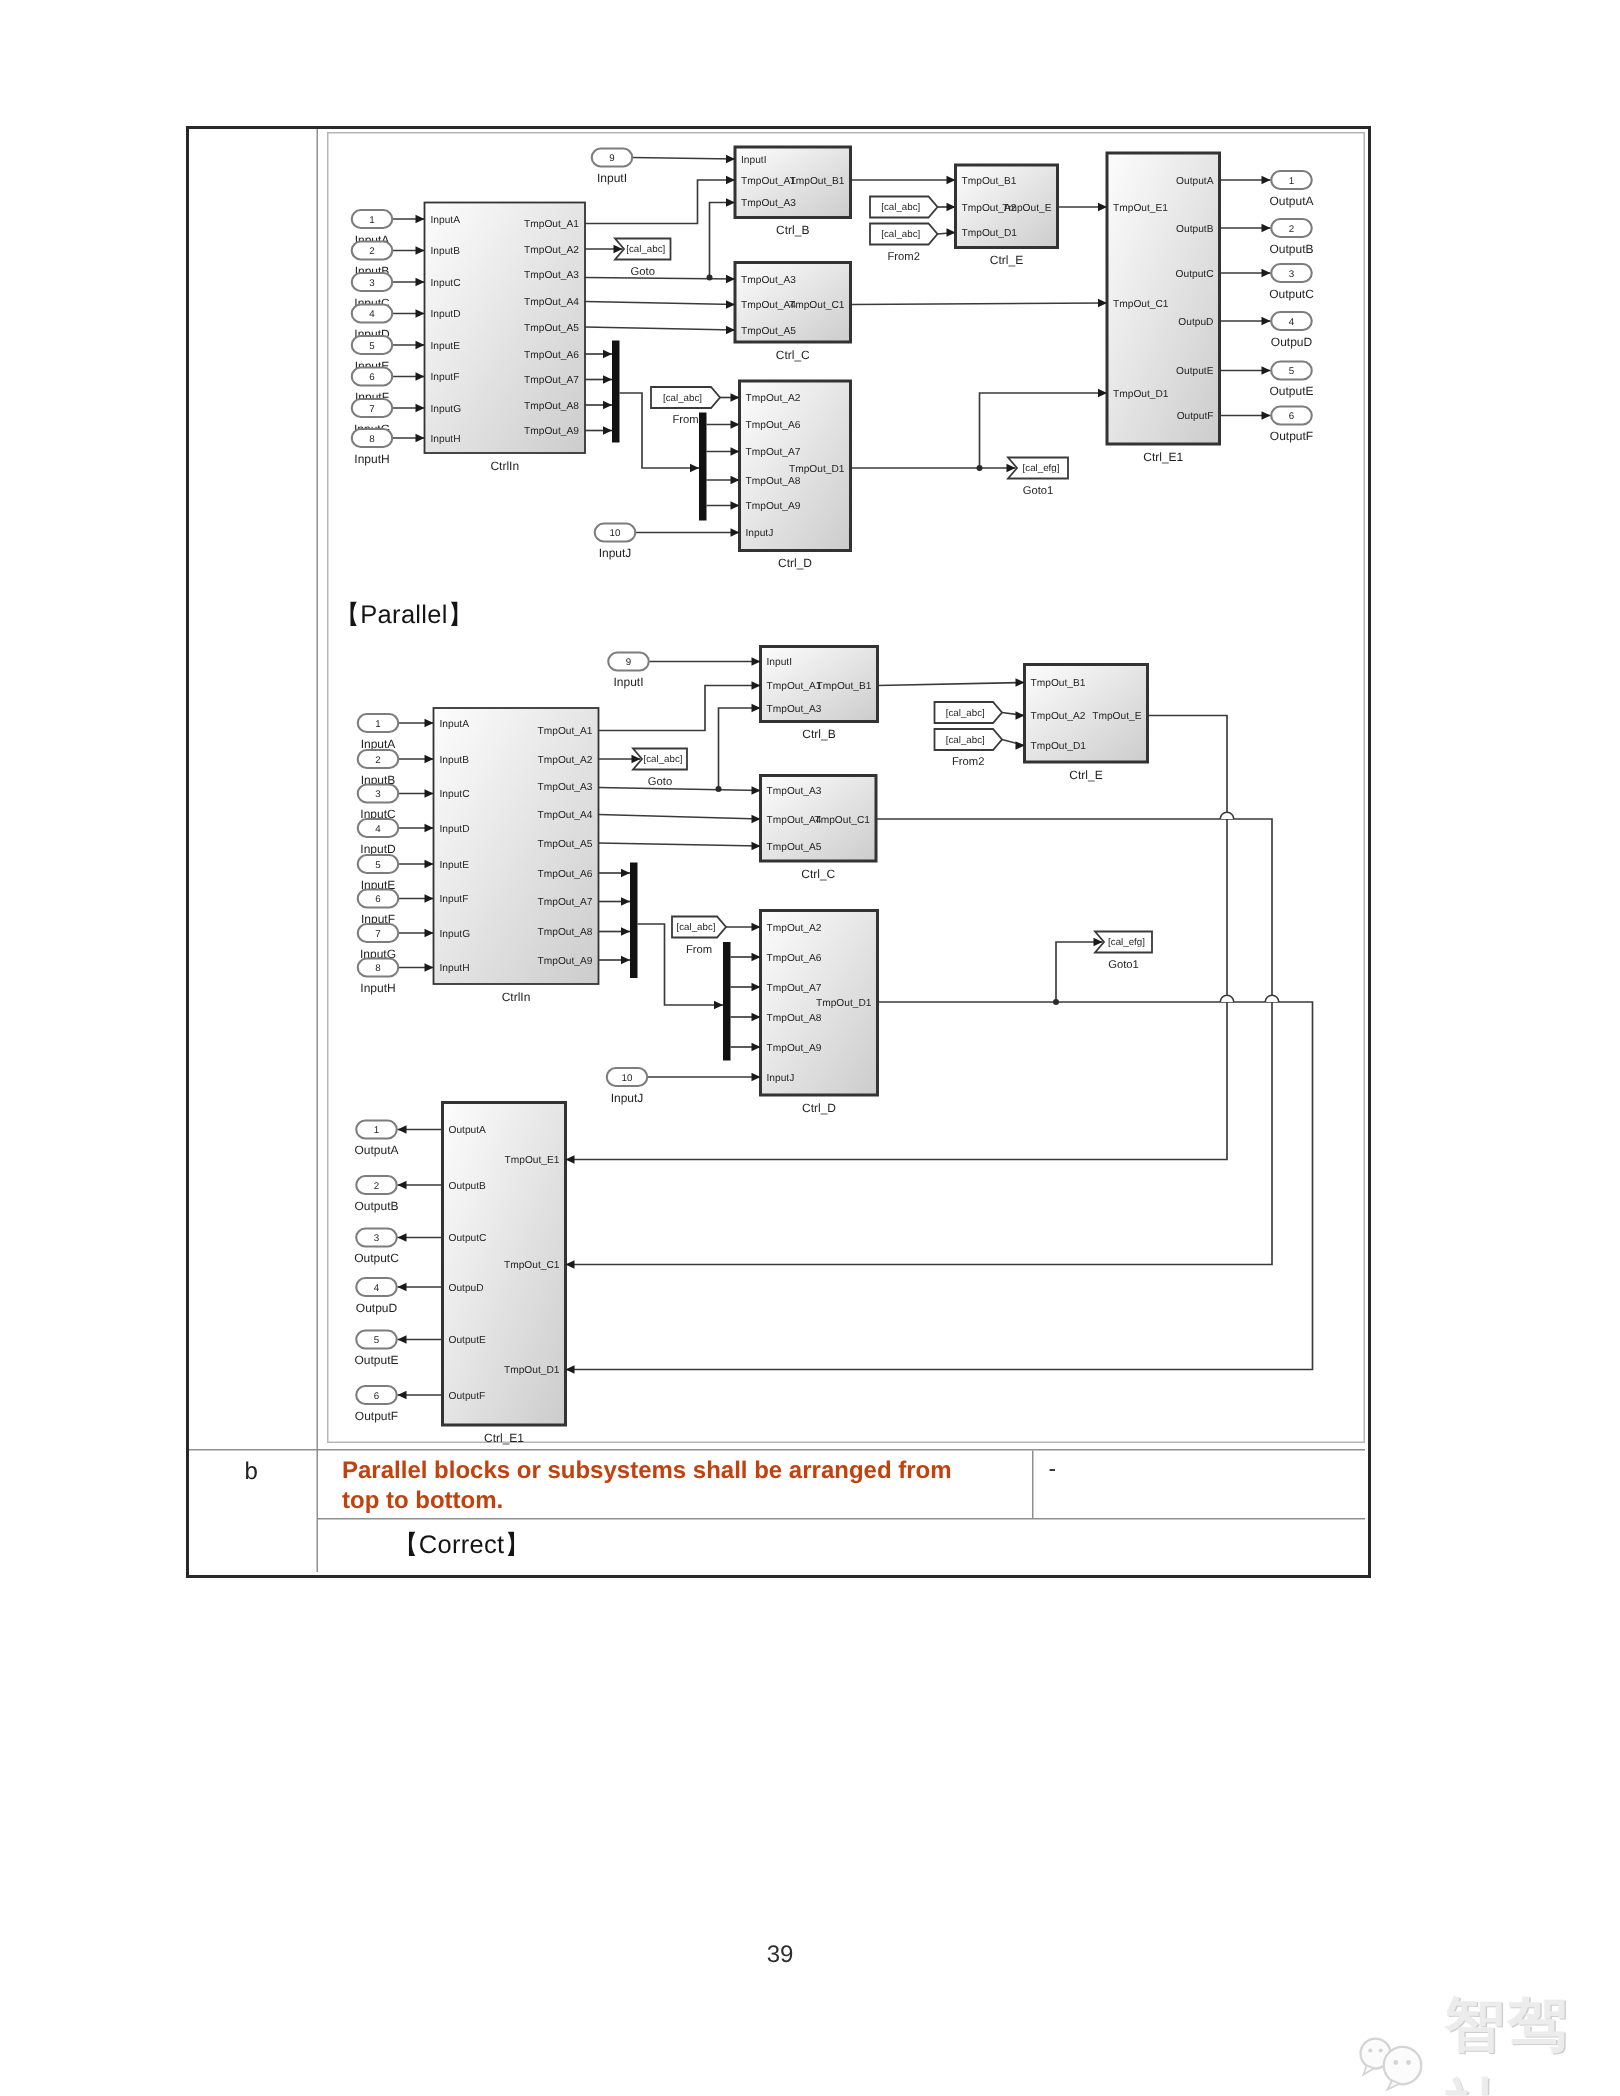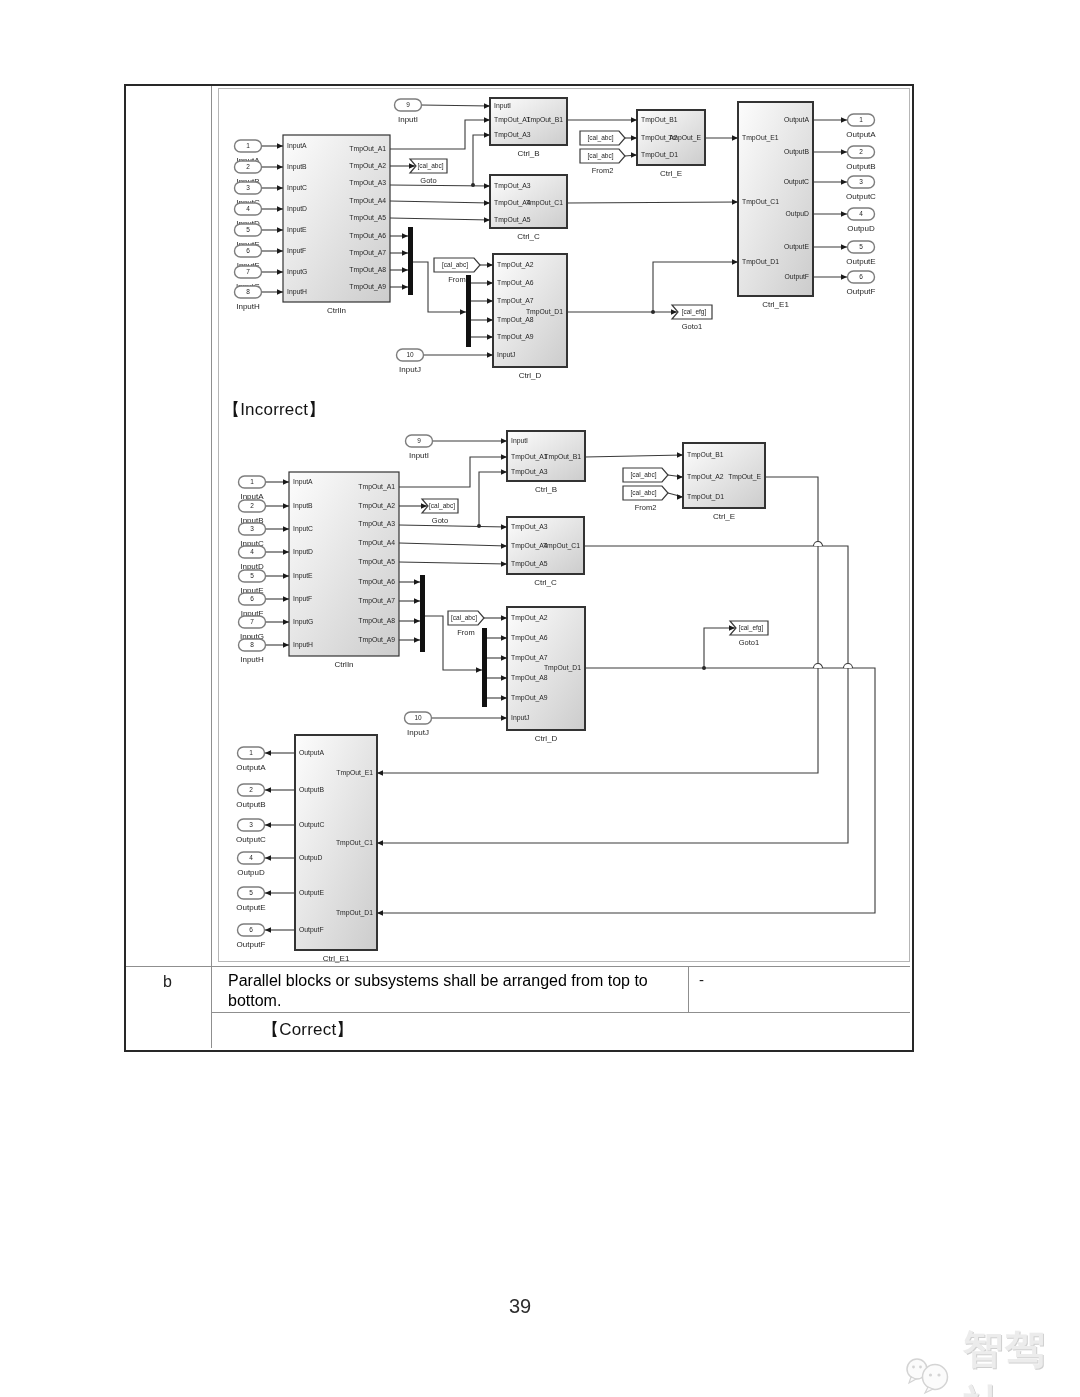--- a/index.html
+++ b/index.html
@@ -6,24 +6,24 @@
   .page{position:relative;width:1080px;height:1397px;background:#ffffff;
         font-family:"Liberation Sans",sans-serif;color:#1a1a1a;overflow:hidden;}
   .abs{position:absolute;}
   .outer-border{position:absolute;left:124px;top:84px;width:786px;height:964px;
         border:2px solid #282828;}
   .gline{position:absolute;background:#8f8f8f;}
   .canvas-box{position:absolute;left:218px;top:88px;width:690px;height:872px;
         border:1px solid #b6b6b6;}
   .sec-label{position:absolute;font-size:17px;color:#141414;letter-spacing:.2px;}
   .rule-id{position:absolute;left:124px;top:973px;width:87px;text-align:center;font-size:16px;color:#222;}
-  .rule-text{position:absolute;left:228px;top:971px;width:420px;font-size:16px;line-height:1.22;color:#000000;}
+  .rule-text{position:absolute;left:228px;top:971px;width:420px;font-size:16px;line-height:1.22;color:#c2410c;font-weight:bold;}
   .rule-remark{position:absolute;left:699px;top:971px;font-size:15px;color:#222;}
   .page-number{position:absolute;left:0;top:1295px;width:1040px;text-align:center;
-        font-size:20px;color:#2e2e2e;}
+        font-size:16px;color:#2e2e2e;}
   .watermark{position:absolute;left:902px;top:1322px;display:flex;align-items:center;gap:7px;}
   .wm-text{font-size:40px;font-weight:bold;color:#ececec;
         text-shadow:1px 1px 0 #cfcfcf;letter-spacing:2px;}
   svg text{font-family:"Liberation Sans",sans-serif;}
 </style>
 </head>
 <body>
 
 <div class="page">
 
@@ -445,21 +445,21 @@
         <polygon points="735,628 729,625.2 729,630.8" fill="#1a1a1a"></polygon>
         <polygon points="265,753 271,750.2 271,755.8" fill="#1a1a1a"></polygon>
         <polygon points="265,790 271,787.2 271,792.8" fill="#1a1a1a"></polygon>
         <polygon points="265,825 271,822.2 271,827.8" fill="#1a1a1a"></polygon>
         <polygon points="265,858 271,855.2 271,860.8" fill="#1a1a1a"></polygon>
         <polygon points="265,893 271,890.2 271,895.8" fill="#1a1a1a"></polygon>
         <polygon points="265,930 271,927.2 271,932.8" fill="#1a1a1a"></polygon>
       </g>
   </svg>
 
-  <div class="sec-label" style="left:223px;top:398px;">【Incorrect】</div>
+  <div class="sec-label" style="left:223px;top:398px;">【Parallel】</div>
   <div class="sec-label" style="left:222px;top:1018px;margin-left:40px;">【Correct】</div>
 
   <div class="rule-id">b</div>
   <div class="rule-text">Parallel blocks or subsystems shall be arranged from top to bottom.</div>
   <div class="rule-remark">-</div>
 
   <div class="page-number">39</div>
 
   <div class="watermark">
     <span>

